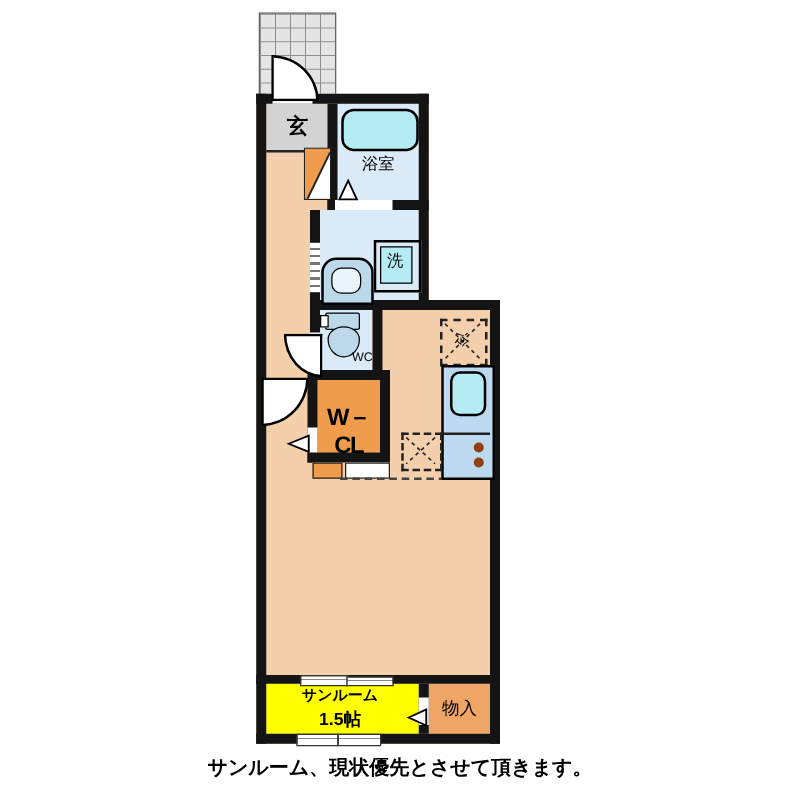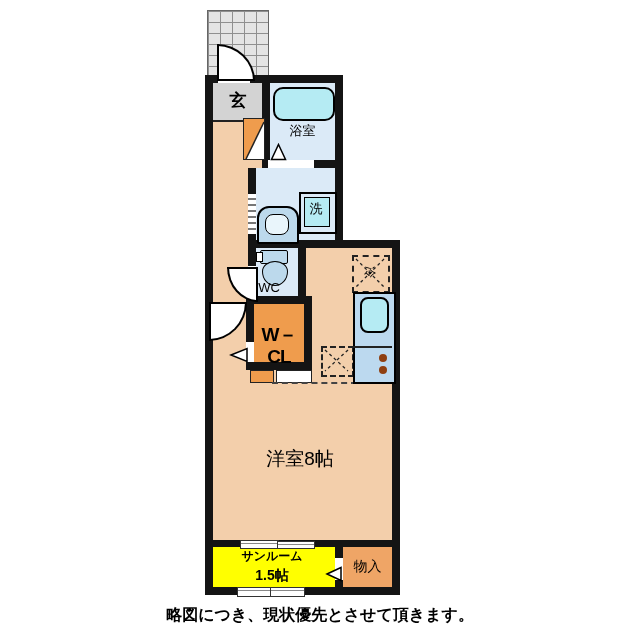--- a/index.html
+++ b/index.html
@@ -109,21 +109,21 @@
 
   <div class="fix" style="left:257px;top:206px;width:38px;height:34px;background:var(--fixture-blue);border:2px solid #000;border-radius:12px 12px 2px 2px;"></div>
   <div class="fix" style="left:265px;top:214px;width:22px;height:19px;background:#e9f5fb;border:1.5px solid #000;border-radius:8px;"></div>
   <div class="fix" style="left:299px;top:192px;width:34px;height:38px;background:var(--wet-blue);border:2px solid #000;"></div>
   <div class="fix" style="left:304px;top:197px;width:24px;height:28px;background:var(--fixture-teal);border:1.5px solid #000;"></div>
   <div class="lbl" style="left:300px;top:202px;width:32px;font-size:13px;">洗</div>
 
   <div class="fix" style="left:260px;top:250px;width:26px;height:12px;background:var(--fixture-blue);border:1.5px solid #000;border-radius:2px;"></div>
   <div class="fix" style="left:256px;top:252px;width:5px;height:8px;background:#fff;border:1px solid #000;"></div>
   <div class="fix" style="left:262px;top:261px;width:24px;height:23px;background:var(--fixture-blue);border:1.5px solid #000;border-radius:50% 50% 50% 50% / 42% 42% 58% 58%;"></div>
-  <div class="lbl" style="left:248px;top:281px;width:42px;font-size:13px;">WC</div>
+  <div class="lbl" style="left:269px;top:281px;width:42px;font-size:10px;">WC</div>
 
   <div class="fix" style="left:352px;top:255px;width:34px;height:34px;border:2px dashed #222;">
     <svg width="34" height="34" viewBox="0 0 34 34">
       <line x1="2" y1="2" x2="30" y2="30" stroke="#222" stroke-width="1.3" stroke-dasharray="3,3"></line>
       <line x1="30" y1="2" x2="2" y2="30" stroke="#222" stroke-width="1.3" stroke-dasharray="3,3"></line>
     </svg>
   </div>
   <div class="lbl" style="left:352px;top:265px;width:34px;font-size:12px;transform:rotate(90deg);">冷</div>
   <div class="fix" style="left:321px;top:346px;width:29px;height:27px;border:2px dashed #222;">
     <svg width="29" height="27" viewBox="0 0 29 27">
@@ -133,19 +133,18 @@
   </div>
   <div class="fix" style="left:353px;top:292px;width:39px;height:88px;background:var(--counter-blue);border:2px solid #000;"></div>
   <div class="fix" style="left:360px;top:297px;width:25px;height:32px;background:var(--fixture-teal);border:2px solid #000;border-radius:8px;"></div>
   <div class="fix" style="left:353px;top:346px;width:39px;height:1.5px;background:#222;"></div>
   <div class="fix" style="left:379px;top:354px;width:8px;height:8px;background:var(--burner-brown);border-radius:50%;"></div>
   <div class="fix" style="left:379px;top:366px;width:8px;height:8px;background:var(--burner-brown);border-radius:50%;"></div>
 
   <div class="lbl" style="left:213px;top:91px;width:50px;font-size:17px;font-weight:600;">玄</div>
   <div class="lbl" style="left:270px;top:124px;width:65px;font-size:13px;">浴室</div>
   <div class="lbl" style="left:250px;top:324px;width:58px;font-size:19px;font-weight:600;letter-spacing:-1px;">W－CL</div>
-  <div class="lbl" style="left:240px;top:448px;width:120px;font-size:19px;">洋室8帖</div>
   <div class="lbl" style="left:216px;top:550px;width:112px;font-size:12px;font-weight:700;">サンルーム</div>
   <div class="lbl" style="left:216px;top:567px;width:112px;font-size:14px;font-weight:700;text-align:center;">1.5帖</div>
   <div class="lbl" style="left:343px;top:558px;width:49px;font-size:14px;">物入</div>
 
-  <div class="lbl" style="left:120px;top:606px;width:400px;font-size:16px;font-weight:600;">略図につき、現状優先とさせて頂きます。</div>
+  <div class="lbl" style="left:120px;top:606px;width:400px;font-size:16px;font-weight:600;">サンルーム、現状優先とさせて頂きます。</div>
 </div>
 
 </body></html>

